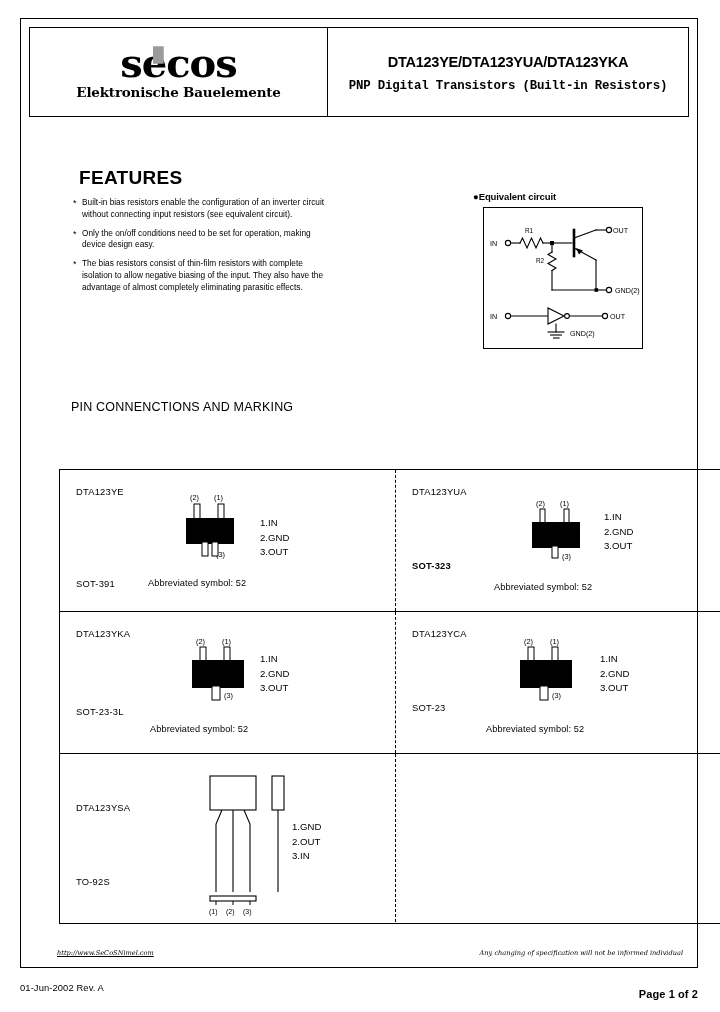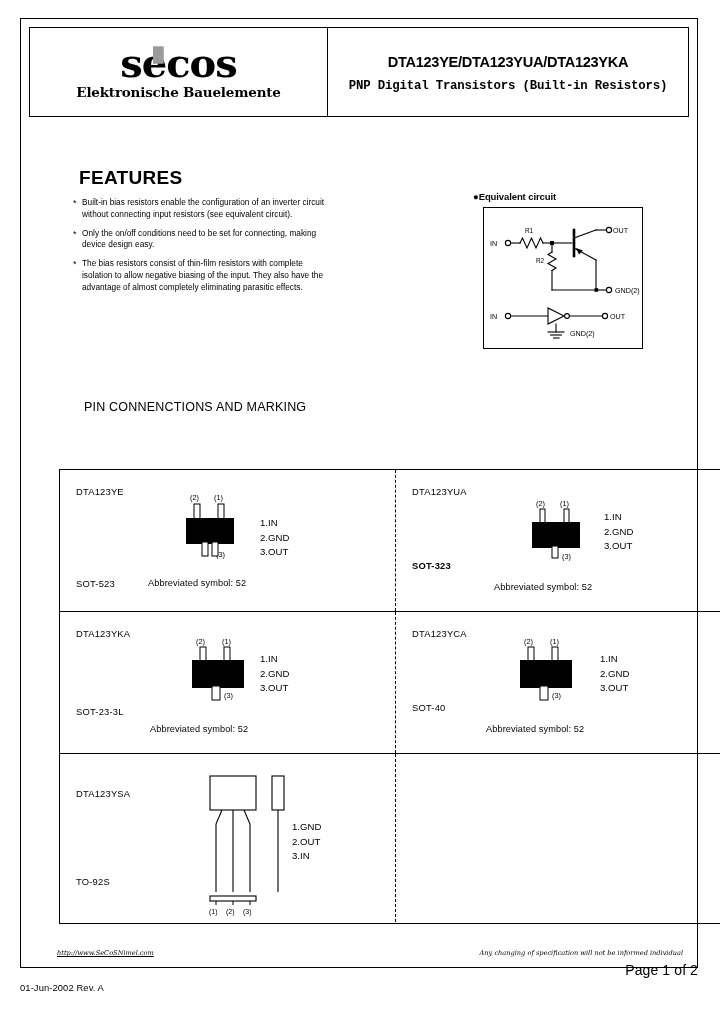--- a/index.html
+++ b/index.html
@@ -157,21 +157,20 @@
   }
   .eq-box svg { display: block; }
 
   
   .pin-heading {
     position: absolute;
     left: 50px;
     top: 381px;
     font-size: 12.5px;
     letter-spacing: 0.2px;
-    margin-left: 13px;
   }
   .pin-table {
     position: absolute;
     left: 38px;
     top: 418px;
     width: 674px;
     height: 455px;
     border: 1.5px solid #000;
     box-sizing: border-box;
     margin-top: 32px;
@@ -249,23 +248,24 @@
   .page-foot-left {
     position: absolute;
     left: 20px;
     top: 982px;
     font-size: 9.4px;
     letter-spacing: 0.1px;
   }
   .page-foot-right {
     position: absolute;
     right: 22px;
-    top: 962px;
-    font-size: 14px;
+    top: 988px;
+    font-size: 11px;
     letter-spacing: 0.1px;
+    font-weight: bold;
   }
 </style>
 </head>
 <body>
 
 <div class="page-frame">
 
   <div class="header-band">
     <div class="header-logo-cell">
       <div class="logo-word">
@@ -280,21 +280,21 @@
   </div>
 
   <div class="features-title">FEATURES</div>
   <div class="features-list">
     <div class="feature-item">
       <span class="feature-bullet">*</span>
       <span class="feature-text">Built-in bias resistors enable the configuration of an inverter circuit without connecting input resistors (see equivalent circuit).</span>
     </div>
     <div class="feature-item">
       <span class="feature-bullet">*</span>
-      <span class="feature-text">Only the on/off conditions need to be set for connecting, making device design easy.</span>
+      <span class="feature-text">Only the on/off conditions need to be set for operation, making device design easy.</span>
     </div>
     <div class="feature-item">
       <span class="feature-bullet">*</span>
       <span class="feature-text">The bias resistors consist of thin-film resistors with complete isolation to allow negative biasing of the input. They also have the advantage of almost completely eliminating parasitic effects.</span>
     </div>
   </div>
 
   <div class="eq-label">
     <span>●</span><span>Equivalent circuit</span>
   </div>
@@ -360,21 +360,21 @@
   </div>
 
   <div class="pin-heading">PIN CONNENCTIONS AND MARKING</div>
 
   <div class="pin-table">
 
     <div class="pin-row">
 
       <div class="pin-cell left">
         <div class="part-name">DTA123YE</div>
-        <div class="pkg-name" style="top:108px;">SOT-523</div>
+        <div class="pkg-name" style="top:108px;">SOT-391</div>
         <div class="abbrev" style="left:88px; top:108px;">Abbreviated symbol: 52</div>
         <div class="pinlist" style="left:200px; top:46px;">1.IN
 2.GND
 3.OUT</div>
         <div class="pkg-art" style="left:112px; top:20px;">
           <svg width="86" height="76" viewBox="0 0 86 76">
             <g font-family="Liberation Sans, sans-serif" font-size="7.4" fill="#000">
               <text x="18" y="10">(2)</text>
               <text x="42" y="10">(1)</text>
               <text x="44" y="67">(3)</text>
@@ -442,21 +442,21 @@
             <rect x="12" y="28" width="52" height="28" fill="#000"></rect>
             <g stroke="#000" stroke-width="1" fill="#fff">
               <rect x="32" y="54" width="8" height="14"></rect>
             </g>
           </svg>
         </div>
       </div>
 
       <div class="pin-cell">
         <div class="part-name">DTA123YCA</div>
-        <div class="pkg-name" style="top:90px;">SOT-40</div>
+        <div class="pkg-name" style="top:90px;">SOT-23</div>
         <div class="abbrev" style="left:90px; top:112px;">Abbreviated symbol: 52</div>
         <div class="pinlist" style="left:204px; top:40px;">1.IN
 2.GND
 3.OUT</div>
         <div class="pkg-art" style="left:112px; top:20px;">
           <svg width="90" height="76" viewBox="0 0 90 76">
             <g font-family="Liberation Sans, sans-serif" font-size="7.4" fill="#000">
               <text x="16" y="12">(2)</text>
               <text x="42" y="12">(1)</text>
               <text x="44" y="66">(3)</text>
@@ -470,21 +470,21 @@
               <rect x="32" y="54" width="8" height="14"></rect>
             </g>
           </svg>
         </div>
       </div>
     </div>
 
     <div class="pin-row last">
 
       <div class="pin-cell full-dash">
-        <div class="part-name" style="top:34px;">DTA123YSA</div>
+        <div class="part-name" style="top:48px;">DTA123YSA</div>
         <div class="pkg-name" style="top:122px;text-align:right;">TO-92S</div>
         <div class="pinlist" style="left:232px; top:66px;">1.GND
 2.OUT
 3.IN</div>
         <div class="pkg-art" style="left:132px; top:14px;">
           <svg width="110" height="150" viewBox="0 0 110 150">
             <g stroke="#000" stroke-width="1.1" fill="#fff">
 
               <rect x="18" y="8" width="46" height="34"></rect>
 

